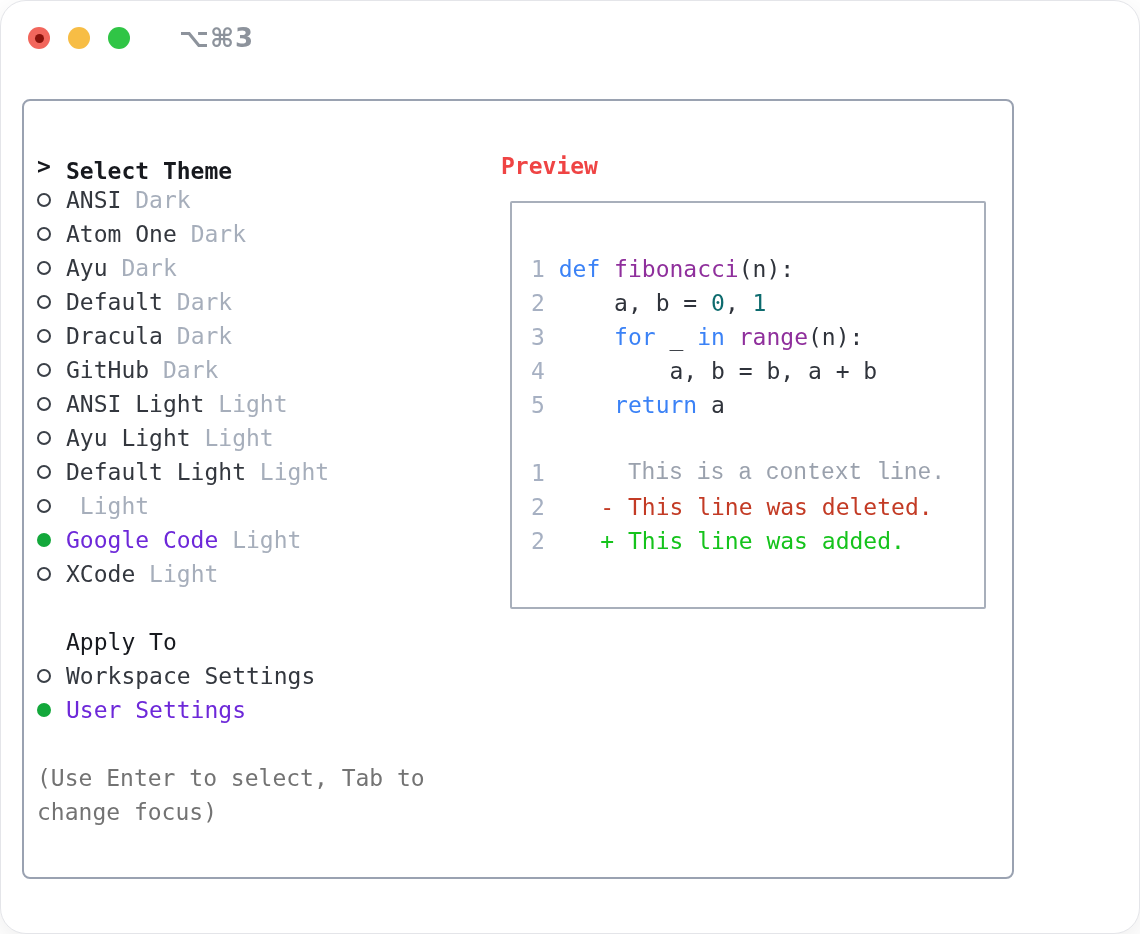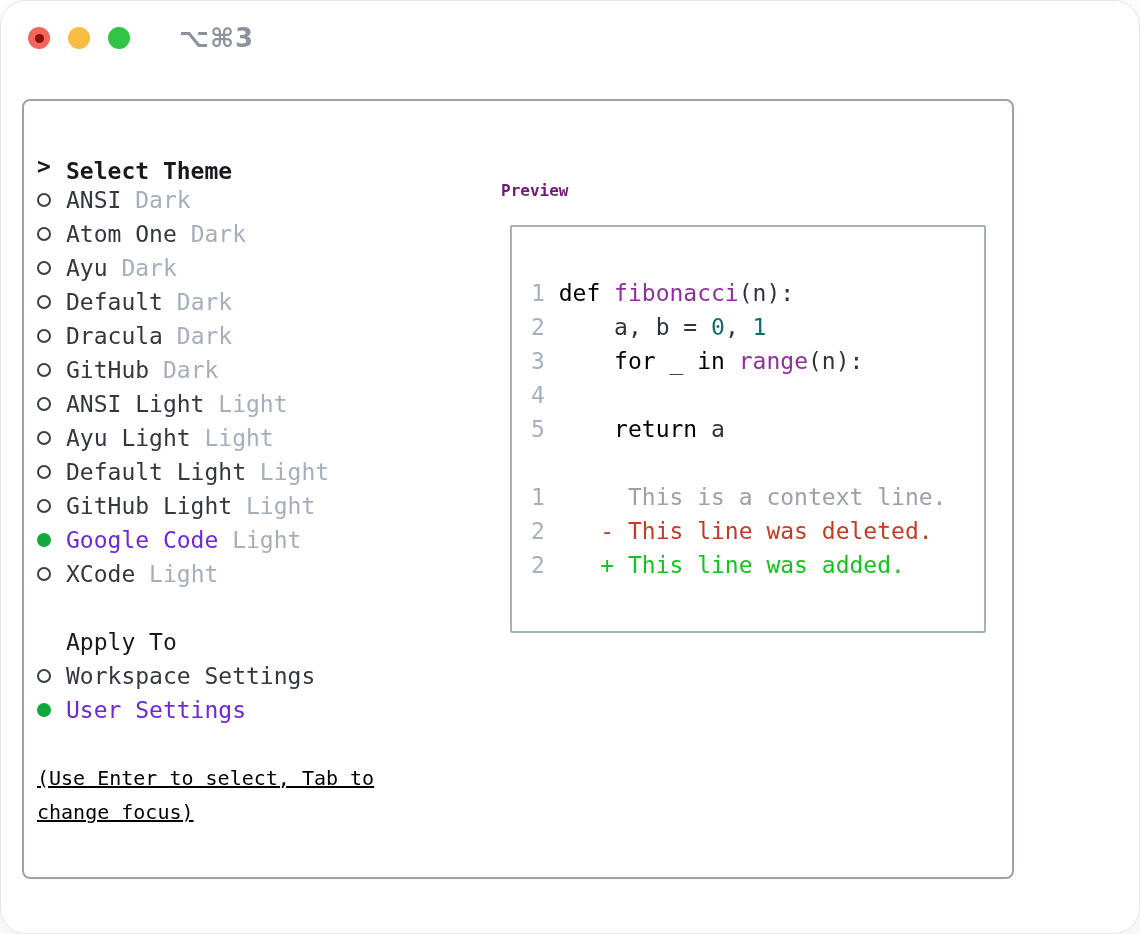--- a/index.html
+++ b/index.html
@@ -54,38 +54,38 @@
     border: 2.5px solid #3b4048; background: transparent;
   }
   .circle.filled { background: #13a83b; border-color: #13a83b; }
   .cursor-glyph { font-weight: bold; color: #17191e; font-size: 23px; }
   .hdr { font-weight: bold; color: #17191e; margin-top: 10px; }
   .item-name { color: #33373e; }
   .item-name.selected { color: #6d28d9; }
   .item-variant { color: #a6aebb; }
   .apply-hdr { color: #17191e; text-align: center; }
   .blank-row { height: 34px; }
-  .help { height: 34px; display: flex; align-items: center; color: #000000; font-size: 20px; white-space: pre; text-decoration: underline; }
+  .help { height: 34px; display: flex; align-items: center; color: #737373; font-size: 23px; white-space: pre; }
 
   
   .preview-col { position: absolute; left: 477px; top: 48px; }
-  .preview-title { height: 34px; display: flex; align-items: center; font-size: 16px; font-weight: bold; color: #701a75; margin-top: 24px; }
+  .preview-title { height: 34px; display: flex; align-items: center; font-size: 23px; font-weight: bold; color: #ef4444; }
   .preview-box {
     margin-top: 18px; margin-left: 9px;
     width: 476px; height: 408px;
     border: 2px solid #a8afbb; border-radius: 2px;
     padding: 49px 0 0 19px; overflow: hidden; background: #ffffff;
   }
   .pline { height: 34px; display: flex; align-items: center; font-size: 23px; white-space: pre; }
   .pline .ln { color: #a6b0c2; }
   .tok-def { color: #2f333b; }
-  .tok-kw  { color: #000000; }
+  .tok-kw  { color: #3b82f6; }
   .tok-fn  { color: #8f2f9c; }
   .tok-num { color: #0d6b6e; }
-  .tok-ctx { color: #9aa1ad; }
+  .tok-ctx { color: #9aa1ad; font-family: Liberation Mono, monospace; }
   .tok-del { color: #c33b25; }
   .tok-add { color: #15c31c; }
 </style>
 </head>
 <body>
 
 <div class="window">
 
   <div class="titlebar">
     <div class="traffic">
@@ -108,21 +108,21 @@
       <div id="theme-items">
           <div class="row"><span class="marker"><span class="circle"></span></span><span class="item-name">ANSI</span><span class="item-variant"> Dark</span></div>
           <div class="row"><span class="marker"><span class="circle"></span></span><span class="item-name">Atom One</span><span class="item-variant"> Dark</span></div>
           <div class="row"><span class="marker"><span class="circle"></span></span><span class="item-name">Ayu</span><span class="item-variant"> Dark</span></div>
           <div class="row"><span class="marker"><span class="circle"></span></span><span class="item-name">Default</span><span class="item-variant"> Dark</span></div>
           <div class="row"><span class="marker"><span class="circle"></span></span><span class="item-name">Dracula</span><span class="item-variant"> Dark</span></div>
           <div class="row"><span class="marker"><span class="circle"></span></span><span class="item-name">GitHub</span><span class="item-variant"> Dark</span></div>
           <div class="row"><span class="marker"><span class="circle"></span></span><span class="item-name">ANSI Light</span><span class="item-variant"> Light</span></div>
           <div class="row"><span class="marker"><span class="circle"></span></span><span class="item-name">Ayu Light</span><span class="item-variant"> Light</span></div>
           <div class="row"><span class="marker"><span class="circle"></span></span><span class="item-name">Default Light</span><span class="item-variant"> Light</span></div>
-          <div class="row"><span class="marker"><span class="circle"></span></span><span class="item-name">GitHub Light</span><span class="item-variant"> Light</span></div>
+          <div class="row"><span class="marker"><span class="circle"></span></span><span class="item-variant"> Light</span></div>
           <div class="row"><span class="marker"><span class="circle filled"></span></span><span class="item-name selected">Google Code</span><span class="item-variant"> Light</span></div>
           <div class="row"><span class="marker"><span class="circle"></span></span><span class="item-name">XCode</span><span class="item-variant"> Light</span></div>
         </div>
       <div class="blank-row"></div>
       <div class="row">
         <span class="marker"></span>
         <span class="apply-hdr">Apply To</span>
       </div>
       <div id="apply-items">
           <div class="row"><span class="marker"><span class="circle"></span></span><span class="item-name">Workspace Settings</span></div>
@@ -135,21 +135,21 @@
         </div>
     </div>
 
     <div class="preview-col">
       <div class="preview-title">Preview</div>
       <div class="preview-box">
         <div id="preview-lines">
             <div class="pline"><span class="ln">1 </span><span class="tok-kw">def </span><span class="tok-fn">fibonacci</span><span class="tok-def">(n):</span></div>
             <div class="pline"><span class="ln">2 </span><span class="tok-def">    a, b = </span><span class="tok-num">0</span><span class="tok-def">, </span><span class="tok-num">1</span></div>
             <div class="pline"><span class="ln">3 </span><span class="tok-def">    </span><span class="tok-kw">for</span><span class="tok-def"> _ </span><span class="tok-kw">in</span><span class="tok-def"> </span><span class="tok-fn">range</span><span class="tok-def">(n):</span></div>
-            <div class="pline"><span class="ln">4 </span></div>
+            <div class="pline"><span class="ln">4 </span><span class="tok-def">        a, b = b, a + b</span></div>
             <div class="pline"><span class="ln">5 </span><span class="tok-def">    </span><span class="tok-kw">return</span><span class="tok-def"> a</span></div>
             <div class="pline"><span class="ln"></span></div>
             <div class="pline"><span class="ln">1 </span><span class="tok-ctx">     This is a context line.</span></div>
             <div class="pline"><span class="ln">2 </span><span class="tok-del">   - This line was deleted.</span></div>
             <div class="pline"><span class="ln">2 </span><span class="tok-add">   + This line was added.</span></div>
           </div>
       </div>
     </div>
 
   </div>

